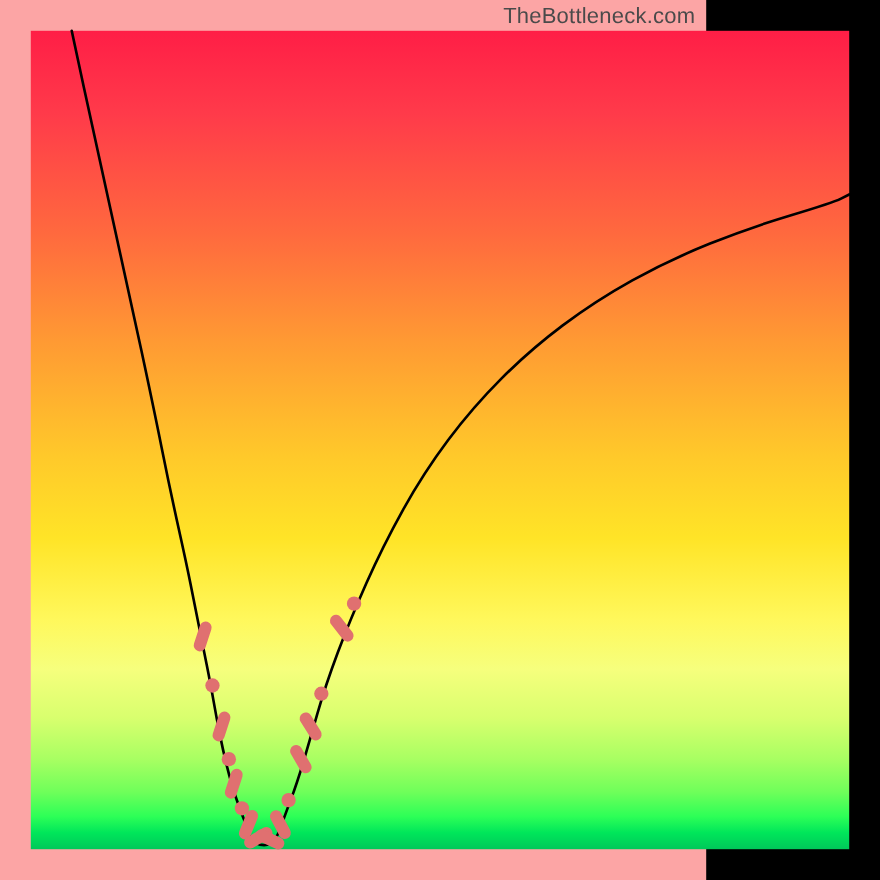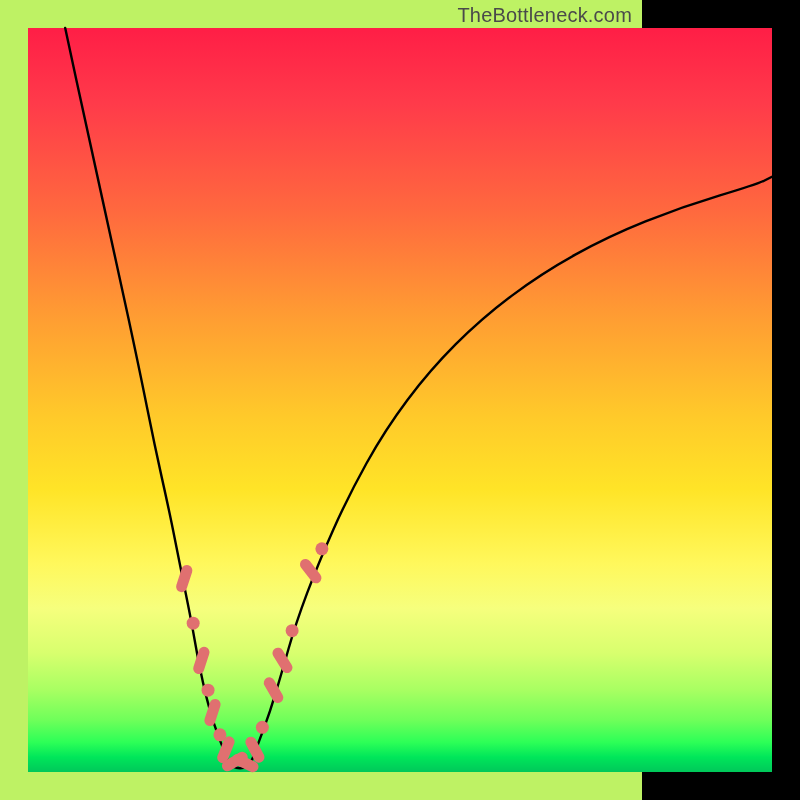--- a/index.html
+++ b/index.html
@@ -8,21 +8,21 @@
     width: 800px;
     height: 800px;
     overflow: hidden;
     background: #000;
     font-family: Arial, Helvetica, sans-serif;
   }
   .frame {
     position: relative;
     width: 642px;
     height: 800px;
-    background: #bef264;
+    background: #fca5a5;
   }
   .plot-area {
     position: absolute;
     left: 28px;
     top: 28px;
     width: 744px;
     height: 744px;
     
     background: linear-gradient(
       to bottom,

